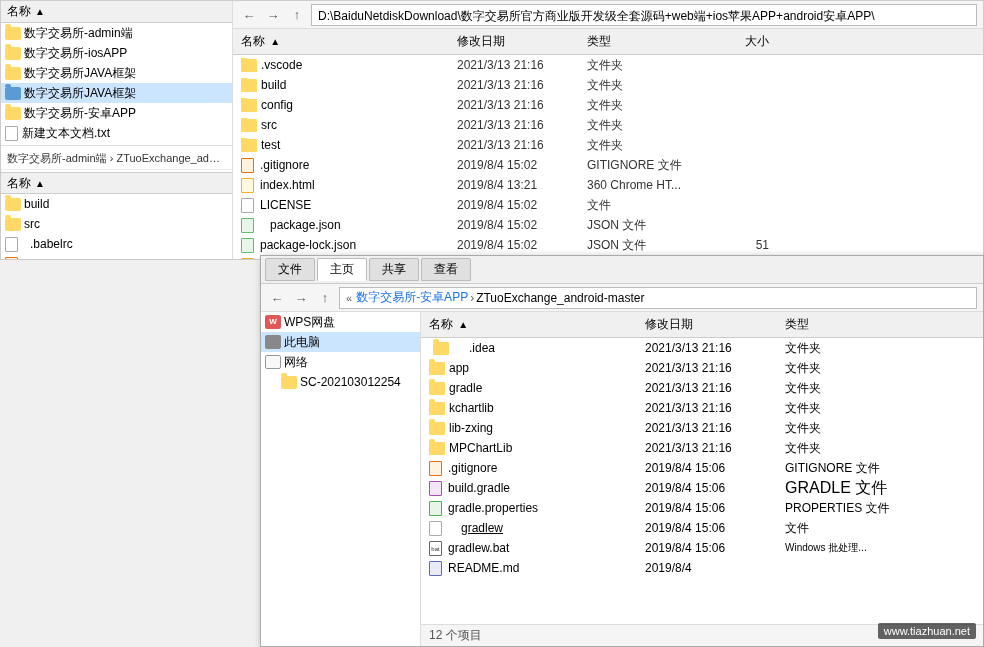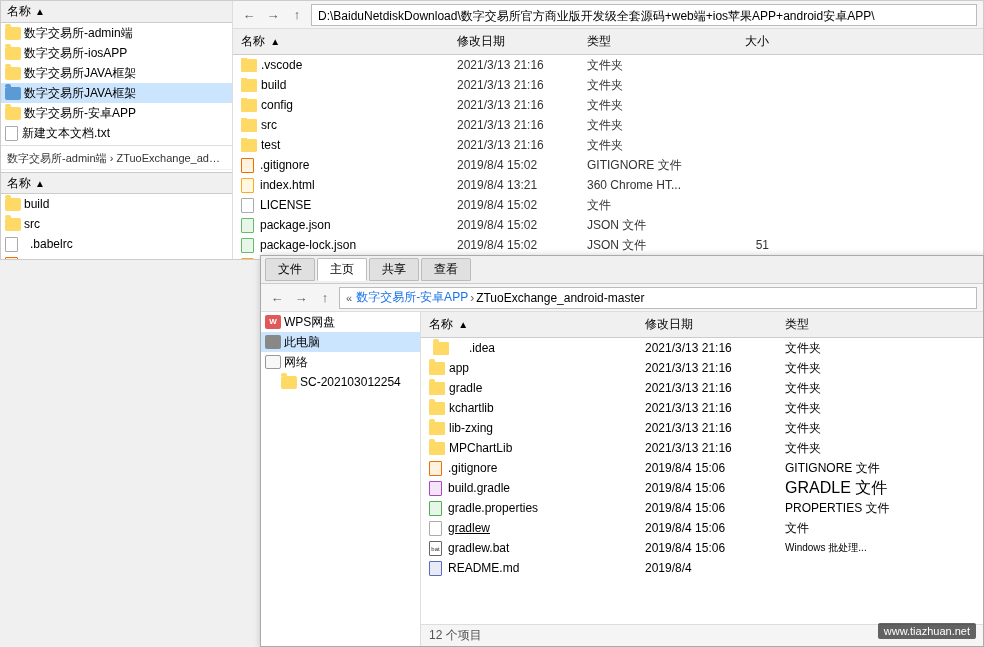--- a/index.html
+++ b/index.html
@@ -539,21 +539,21 @@
             <span style="margin-left:2px;">LICENSE</span>
           </div>
           <div class="file-date-cell">2019/8/4 15:02</div>
           <div class="file-type-cell">文件</div>
           <div class="file-size-cell"></div>
         </div>
 
         <div class="file-row">
           <div class="file-name-cell">
             <span class="file-icon-json"></span>
-            <span style="margin-left:2px;">package.json</span>
+            <span style="margin-left:12px;">package.json</span>
           </div>
           <div class="file-date-cell">2019/8/4 15:02</div>
           <div class="file-type-cell">JSON 文件</div>
           <div class="file-size-cell"></div>
         </div>
 
         <div class="file-row">
           <div class="file-name-cell">
             <span class="file-icon-json"></span>
             <span style="margin-left:2px;">package-lock.json</span>
@@ -712,21 +712,21 @@
         <div class="file-row">
           <div style="width:220px; padding:0 8px; display:flex; align-items:center; gap:4px;">
             <span class="file-icon-properties"></span>
             <span style="margin-left:2px;">gradle.properties</span>
           </div>
           <div style="width:140px; padding:0 4px; font-size:12px;">2019/8/4 15:06</div>
           <div style="width:130px; padding:0 4px; font-size:12px;">PROPERTIES 文件</div>
         </div>
 
         <div class="file-row">
-          <div style="width:220px; padding:0 8px; display:flex; gap:4px;text-decoration:underline;">
+          <div style="width:220px; padding:0 8px; display:flex; gap:17px;text-decoration:underline;">
             <span class="file-icon-file"></span>
             <span style="margin-left:2px;">gradlew</span>
           </div>
           <div style="width:140px; padding:0 4px; font-size:12px;">2019/8/4 15:06</div>
           <div style="width:130px; padding:0 4px; font-size:12px;">文件</div>
         </div>
 
         <div class="file-row">
           <div style="width:220px; padding:0 8px; display:flex; align-items:center; gap:4px;">
             <span class="file-icon-bat">bat</span>

